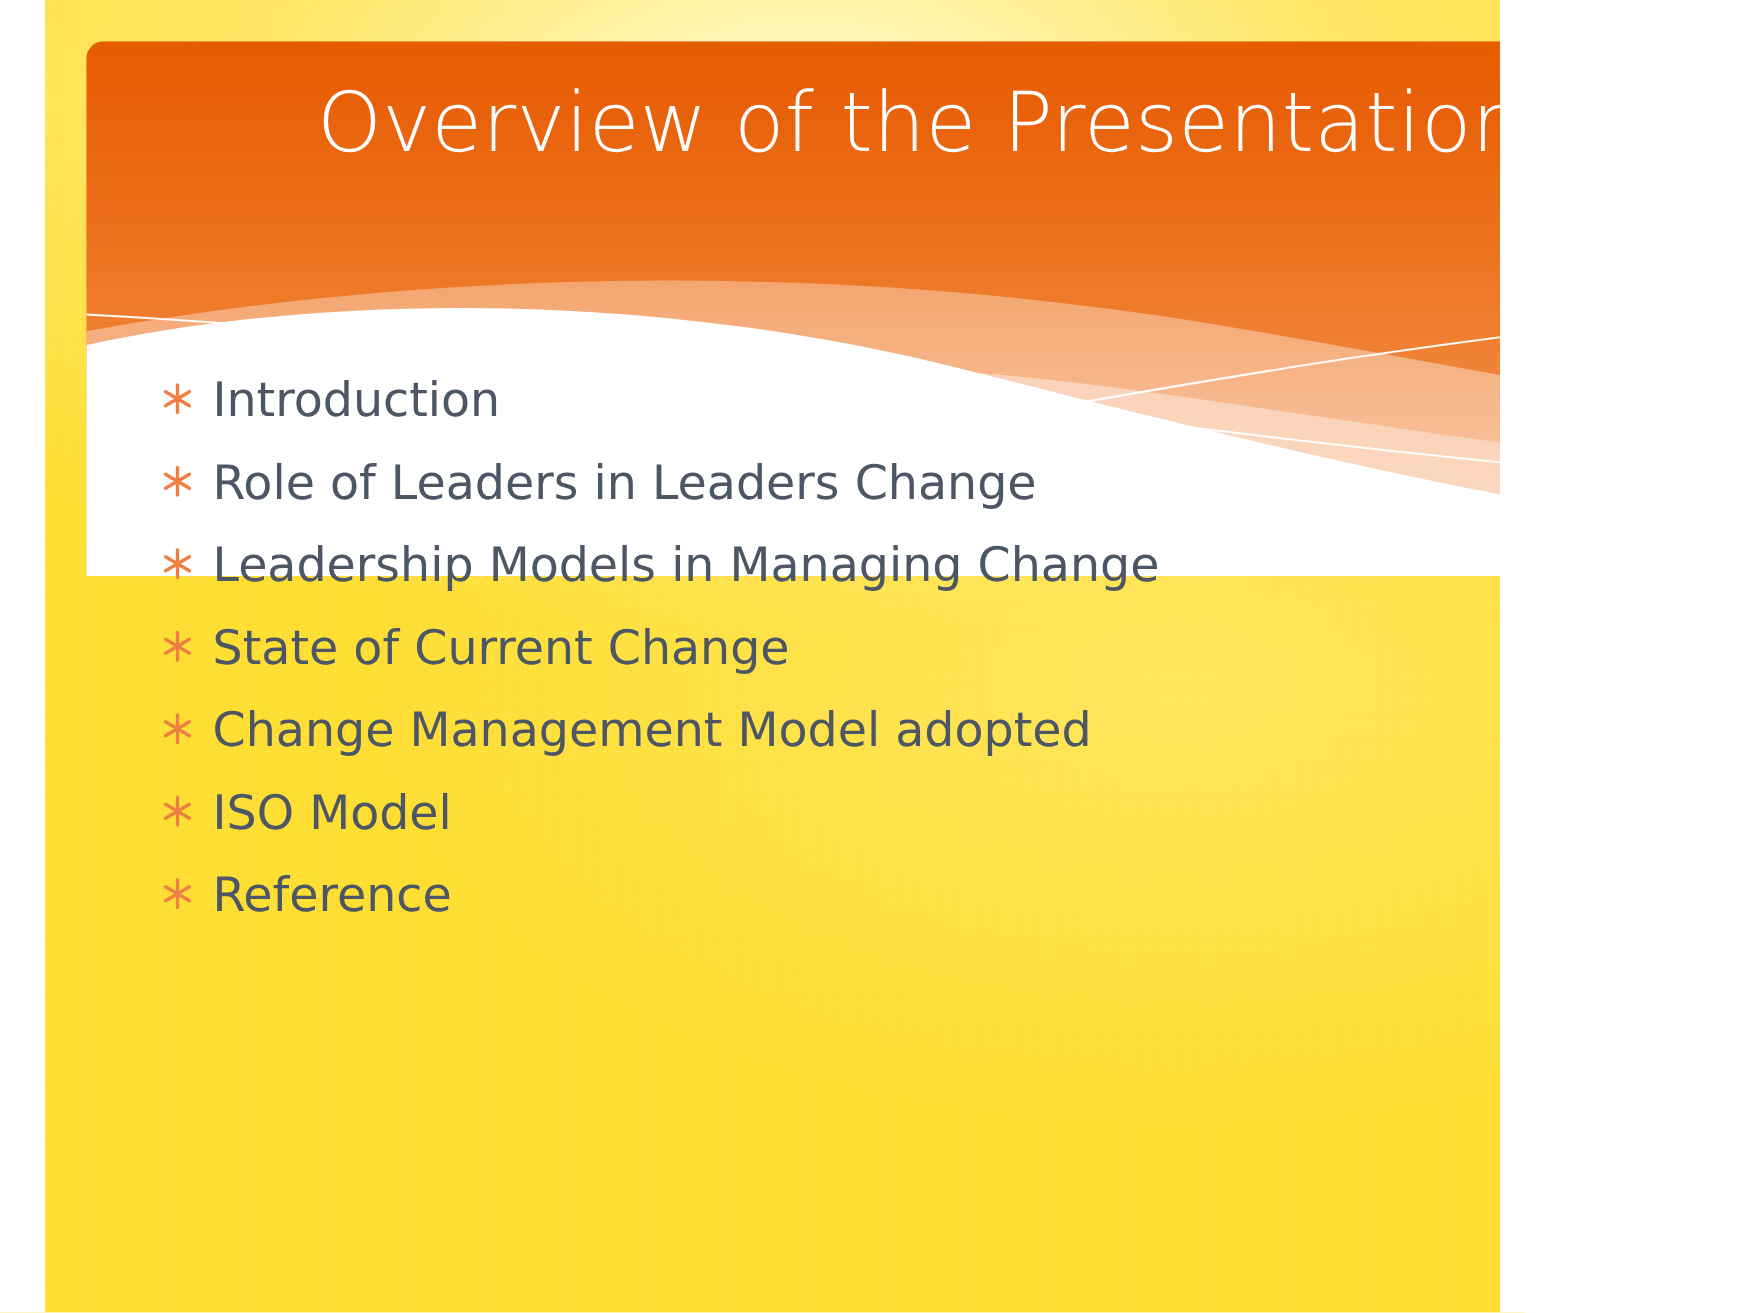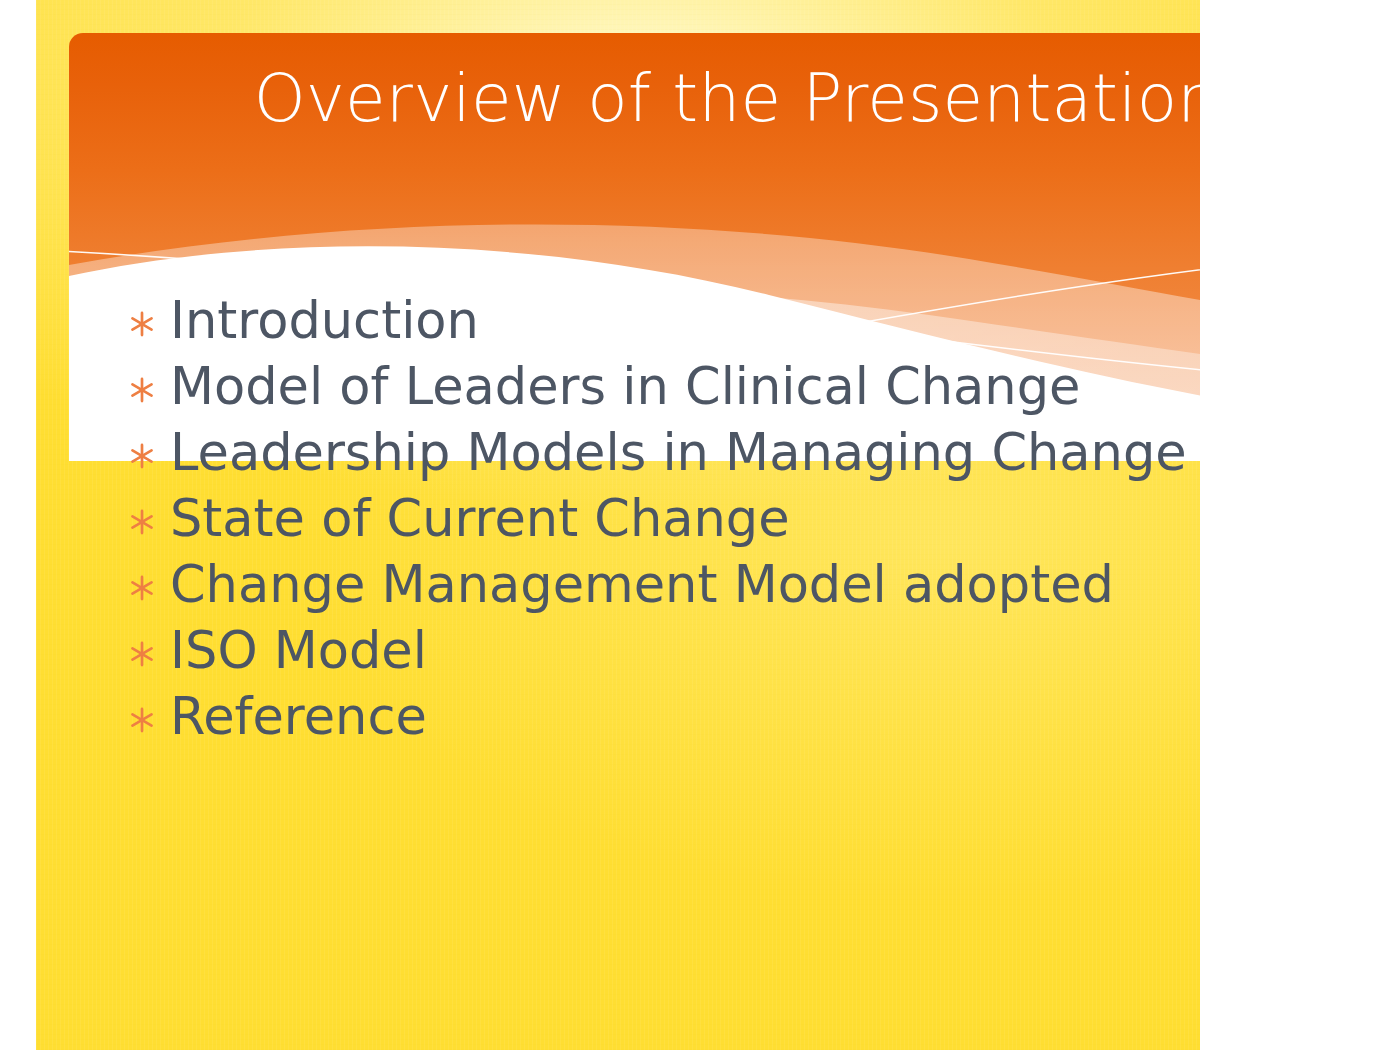--- a/index.html
+++ b/index.html
@@ -108,21 +108,21 @@
     color: #EE7F43;
     font-size: 34px;
     line-height: 1;
     text-align: left;
     padding-left: 4px;
     box-sizing: border-box;
   }
   .bullet-mark svg { display: block; margin-top: 10px; }
   .bullet-text {
     color: #4D5664;
-    font-size: 51px;
+    font-size: 38px;
     line-height: 1;
     font-weight: 400;
     white-space: nowrap;
   }
 </style>
 </head>
 <body>
 
 <div id="slide">
 
@@ -180,21 +180,21 @@
     <div class="bullet-row">
       <span class="bullet-mark">
         <svg width="28" height="28" viewBox="0 0 24 24" aria-hidden="true">
           <g stroke="#EE7F43" stroke-width="2.3" stroke-linecap="round">
             <line x1="12" y1="2.5" x2="12" y2="21.5"></line>
             <line x1="3.8" y1="7.2" x2="20.2" y2="16.8"></line>
             <line x1="3.8" y1="16.8" x2="20.2" y2="7.2"></line>
           </g>
         </svg>
       </span>
-      <span class="bullet-text">Model of Leaders in Clinical Change</span>
+      <span class="bullet-text">Role of Leaders in Leaders Change</span>
     </div>
 
     <div class="bullet-row">
       <span class="bullet-mark">
         <svg width="28" height="28" viewBox="0 0 24 24" aria-hidden="true">
           <g stroke="#EE7F43" stroke-width="2.3" stroke-linecap="round">
             <line x1="12" y1="2.5" x2="12" y2="21.5"></line>
             <line x1="3.8" y1="7.2" x2="20.2" y2="16.8"></line>
             <line x1="3.8" y1="16.8" x2="20.2" y2="7.2"></line>
           </g>

